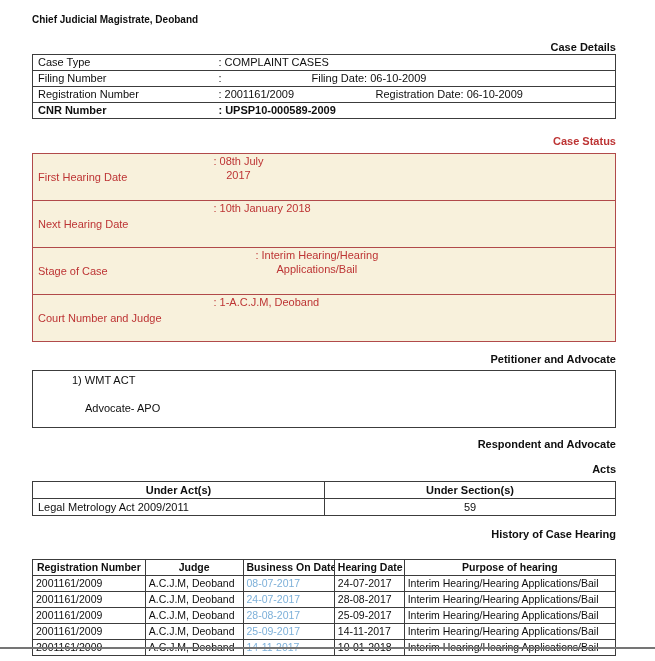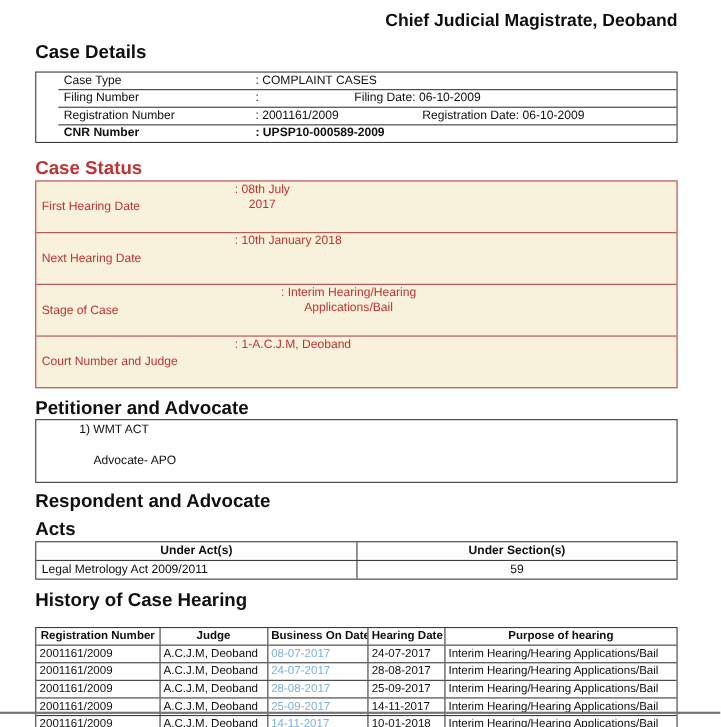--- a/index.html
+++ b/index.html
@@ -11,34 +11,34 @@
   }
   *{box-sizing:border-box;}
   html,body{margin:0;padding:0;}
   body{
     width:655px;height:661px;background:#ffffff;color:#0f0f0f;
     font-family:"Liberation Sans","DejaVu Sans",sans-serif;
     font-size:11px;position:relative;overflow:hidden;
   }
   .container{width:584px;margin-left:32px;}
   .page-title{
-    text-align:right;font-weight:bold;font-size:16px;padding-top:13px;line-height:14px;
+    text-align:left;font-weight:bold;font-size:10px;padding-top:13px;line-height:14px;
   }
   .sec-heading{
-    text-align:left;font-weight:bold;font-size:17px;line-height:13px;
+    text-align:right;font-weight:bold;font-size:11px;line-height:13px;
   }
   .h-case-details{margin-top:14px;}
   .h-case-status{margin-top:16px;color:var(--accent);}
   .h-petitioner{margin-top:11px;}
   .h-respondent{margin-top:10px;}
   .h-acts{margin-top:12px;}
   .h-history{margin-top:12px;}
 
   
-  .detail-table{border:1px solid var(--line);margin-top:11px;padding-left:20px;}
+  .detail-table{border:1px solid var(--line);margin-top:0;}
   .d-row{display:flex;border-bottom:1px solid var(--line);line-height:15px;}
   .d-row:last-child{border-bottom:none;}
   .d-row > div{padding:0 5px;white-space:nowrap;}
   .d-label{flex:0 0 31%;}
   .d-val-sm{flex:0 0 16%;}
   .d-val-md{flex:0 0 27%;}
   .d-rest{flex:1;}
   .bold-row{font-weight:bold;}
 
   

